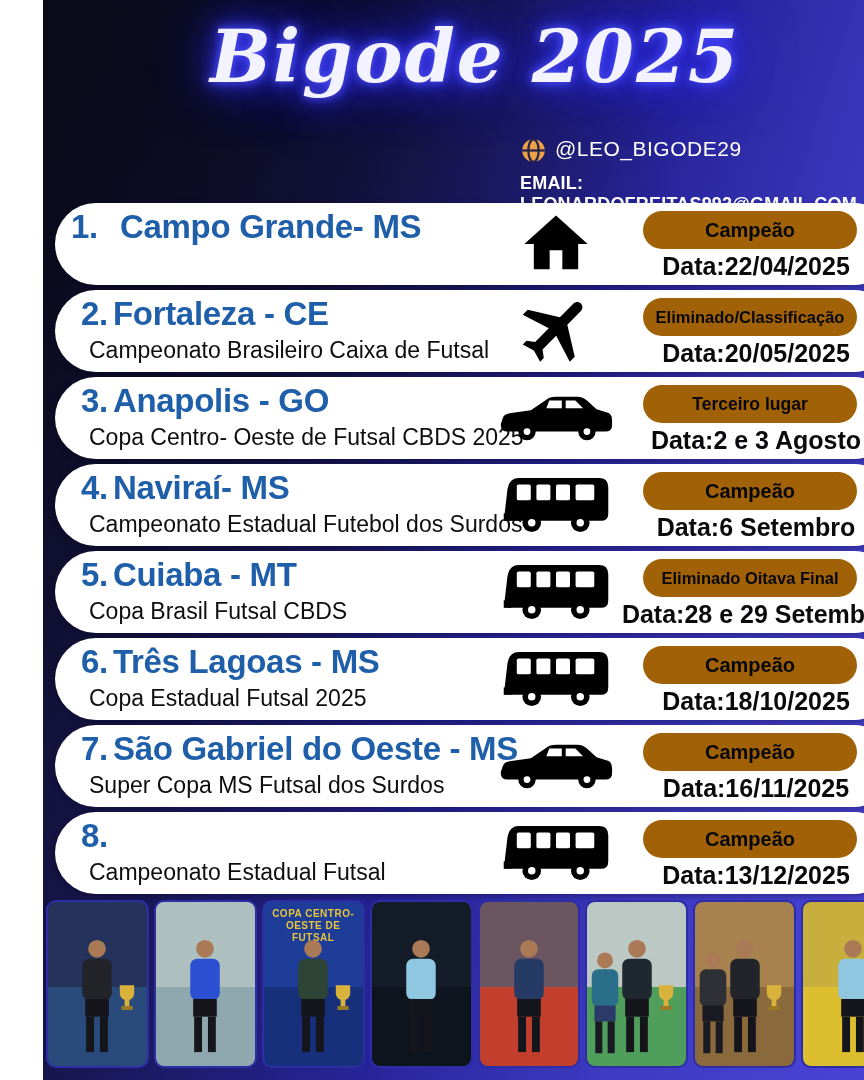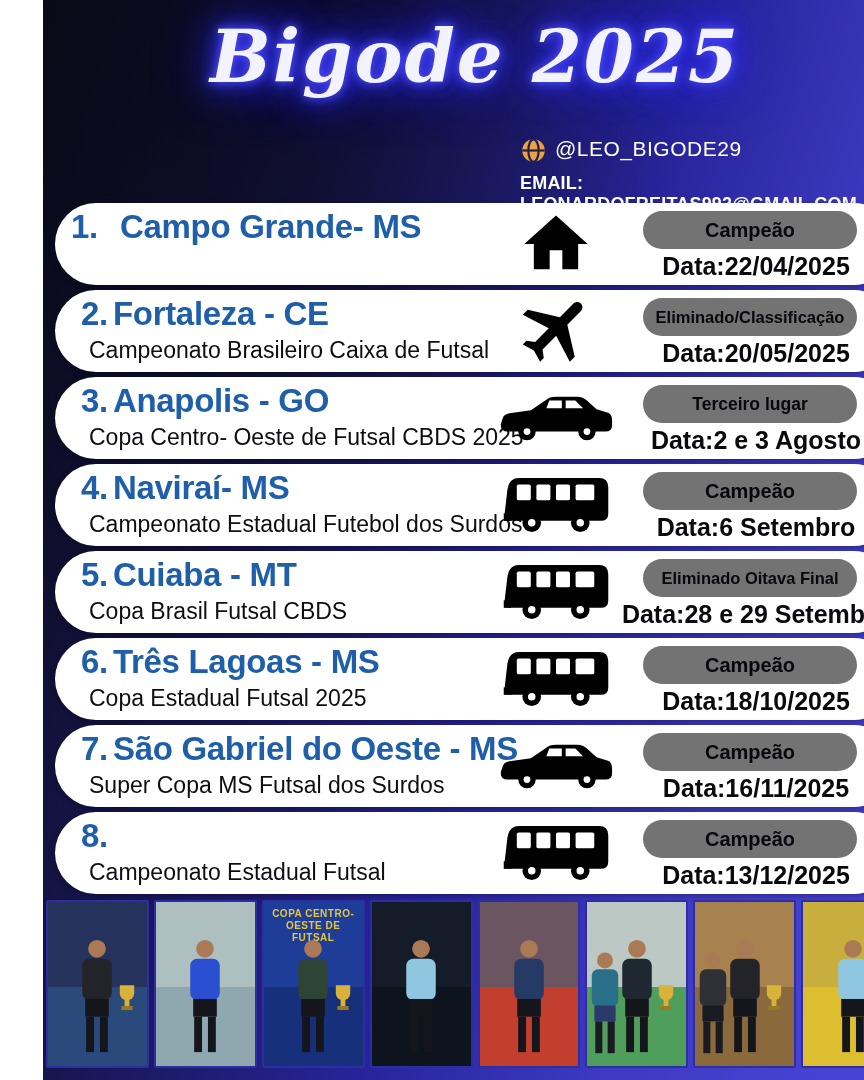--- a/index.html
+++ b/index.html
@@ -41,40 +41,40 @@
   .subtitle {
     position:absolute; left:34px; top:47px; font-size:23px; color:#0d0d12; white-space:nowrap;
   }
   .row:nth-child(1) .subtitle { left:66px; }
   .iconbox {
     position:absolute; left:438px; top:0; width:126px; height:82px;
     display:flex; align-items:center; justify-content:center;
   }
   .badge {
     position:absolute; left:588px; top:8px; width:214px; height:38px;
-    background:#737373; border-radius:19px;
+    background:#a16207; border-radius:19px;
     display:flex; align-items:center; justify-content:center;
     font-weight:bold; font-size:20px; color:#07070d; white-space:nowrap;
   }
   .badge.small  { font-size:16.5px;align-items:center; }
   .badge.medium { font-size:17.5px; }
   .date {
     position:absolute; left:562px; top:49px; width:278px; text-align:center;
     font-size:25px; color:#0a0a0e; white-space:nowrap;font-weight:bold;
   }
   .plane-rot { transform:rotate(45deg); }
 
   
   .photos {
     position:absolute; top:900px; left:0; width:864px; height:168px;
     display:flex; gap:5px; padding:0 3px;
   }
   .photo {
     position:relative; flex:1; height:168px; overflow:hidden;
-    border:2px solid #2d2da6; border-radius:2px;
+    border:2px solid #2d2da6; border-radius:10px;
   }
   .person  { position:absolute; bottom:2px; left:50%; transform:translateX(-50%); height:78%; }
   .person2 { position:absolute; bottom:2px; left:18%; transform:translateX(-50%); height:70%; }
   .trophy  { position:absolute; bottom:52px; right:8px; width:24px; }
   .photo-caption {
     position:absolute; top:6px; left:0; width:100%; text-align:center;
     font-weight:bold; font-size:10px; line-height:12px; color:#e8c53a;
     padding:0 6px; letter-spacing:0.5px;
   }
 </style>

